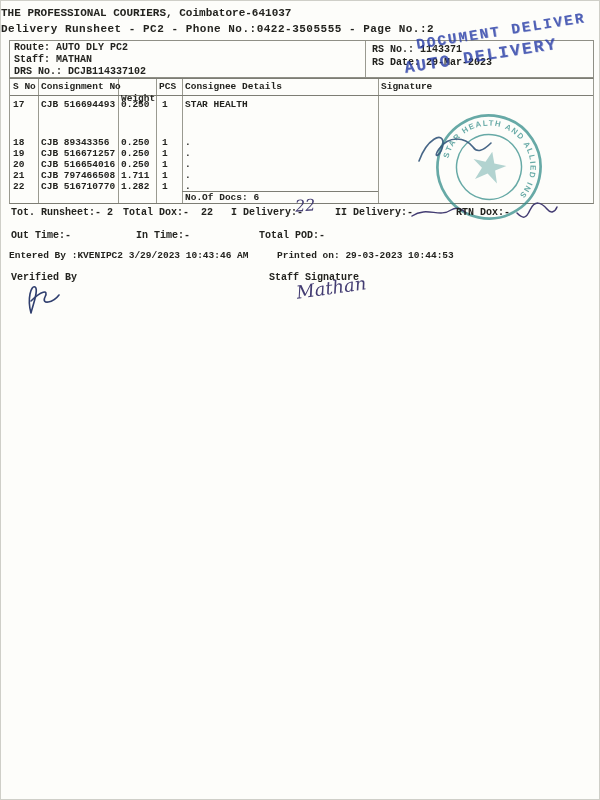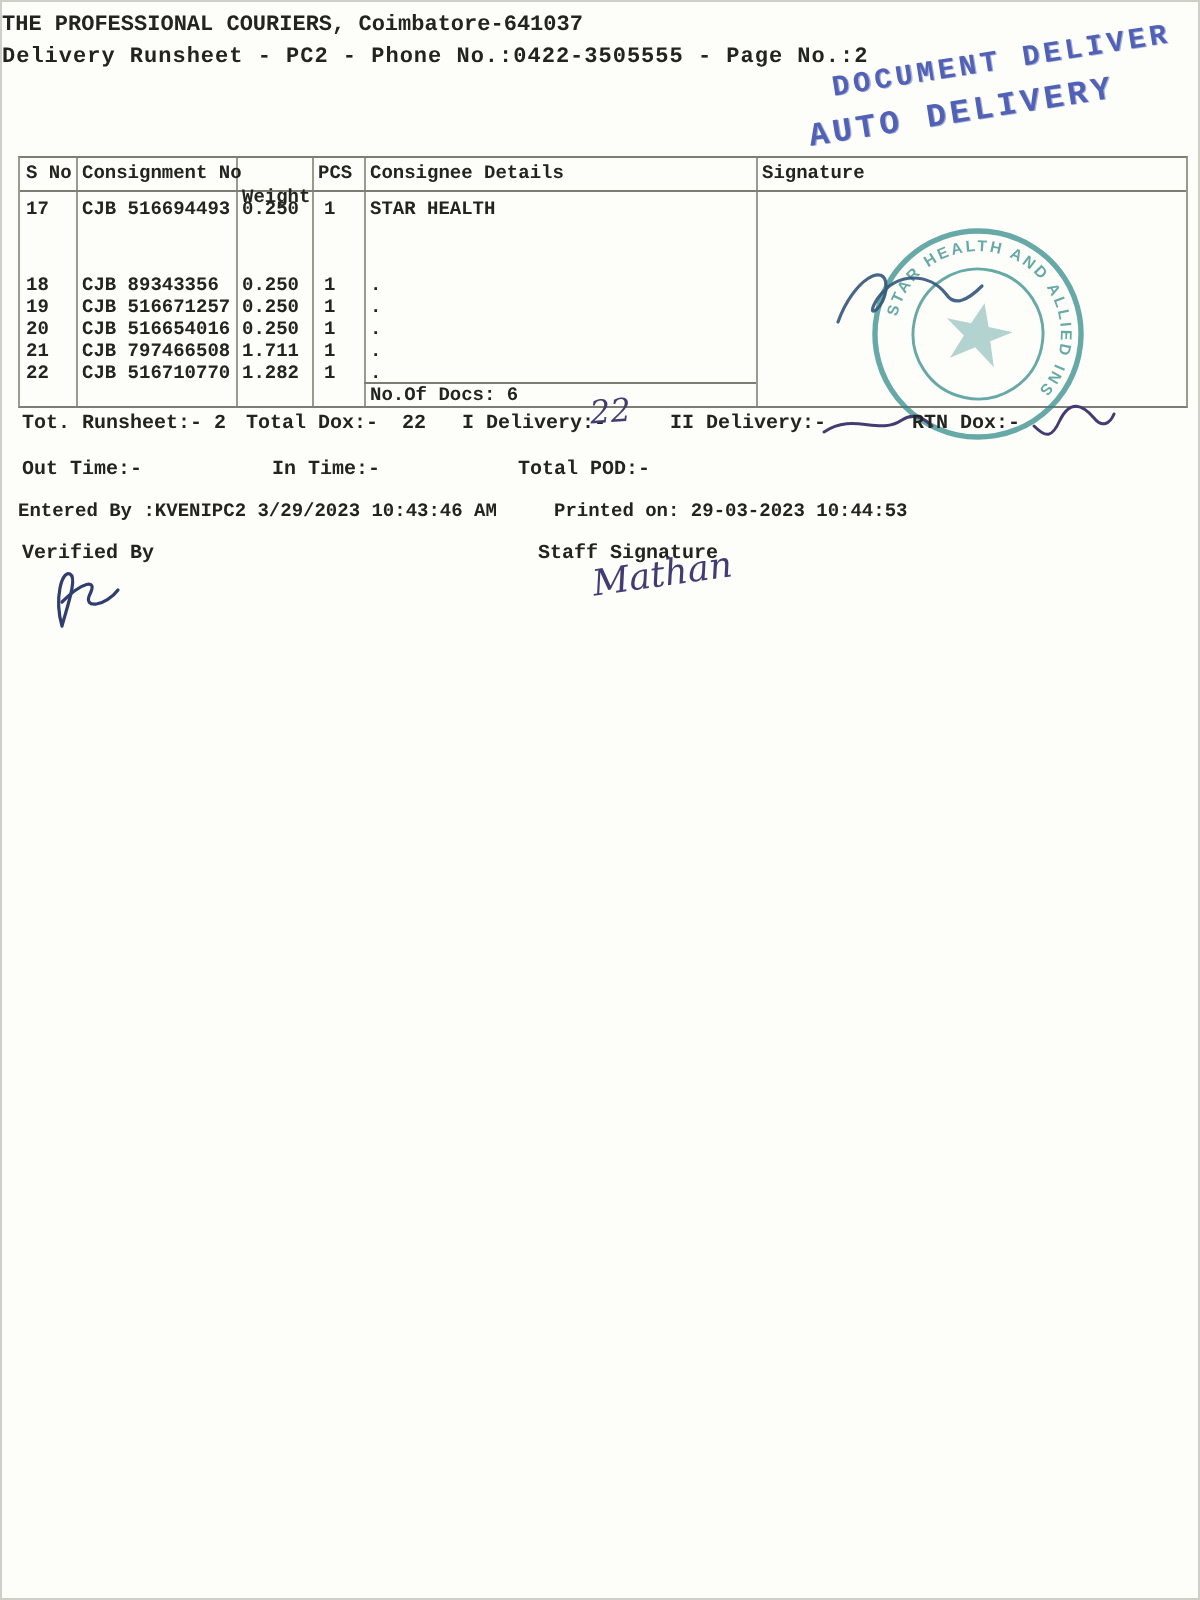--- a/index.html
+++ b/index.html
@@ -41,20 +41,28 @@
   svg{position:absolute;overflow:visible;}
 </style>
 </head>
 <body>
 
 <div class="page">
 
   <div class="t center" style="top:6px;font-size:11px;">THE PROFESSIONAL COURIERS, Coimbatore-641037</div>
   <div class="t center" style="top:22px;font-size:11px;letter-spacing:.5px;">Delivery Runsheet - PC2 - Phone No.:0422-3505555 - Page No.:2</div>
 
+  <div class="headerbox">
+    <div class="t" style="left:4px;top:1px;">Route: AUTO DLY PC2</div>
+    <div class="t" style="left:4px;top:13px;">Staff: MATHAN</div>
+    <div class="t" style="left:4px;top:25px;">DRS No.: DCJB114337102</div>
+    <div class="vline" style="left:355px;top:0;height:36px;"></div>
+    <div class="t" style="left:362px;top:3px;">RS No.: 1143371</div>
+    <div class="t" style="left:362px;top:16px;">RS Date: 29-Mar-2023</div>
+  </div>
 
   <div class="stamp-line" style="left:414px;top:36px;font-size:14.5px;">DOCUMENT DELIVER</div>
   <div class="stamp-line" style="left:402px;top:58px;font-size:16.5px;">AUTO DELIVERY</div>
 
   <div class="tbl">
 
     <div class="vline" style="left:28px;top:0;height:124px;"></div>
     <div class="vline" style="left:108px;top:0;height:124px;"></div>
     <div class="vline" style="left:146px;top:0;height:124px;"></div>
     <div class="vline" style="left:172px;top:0;height:124px;"></div>

